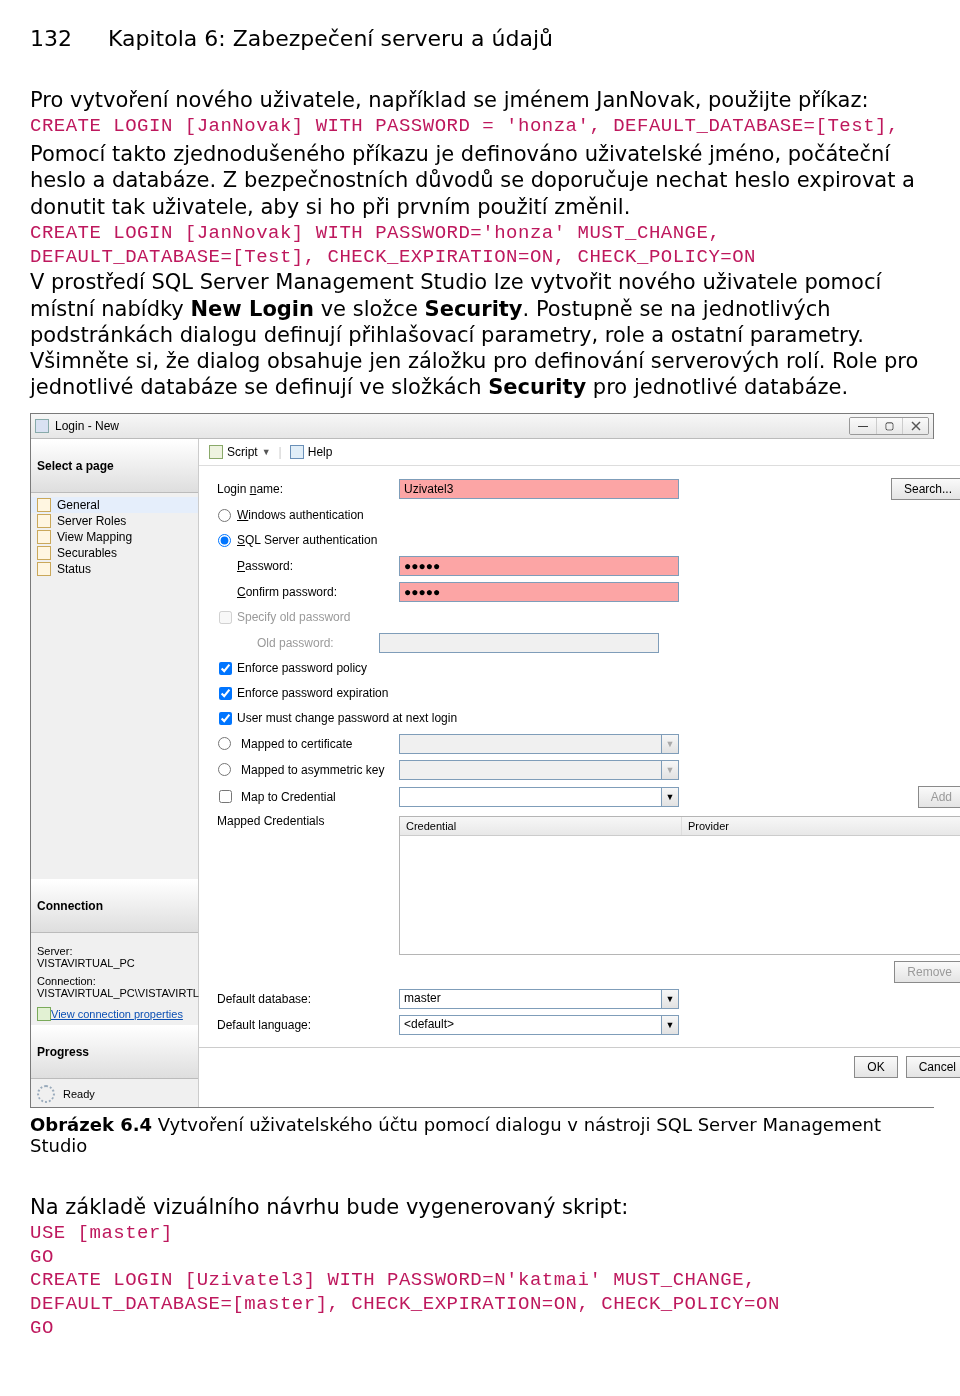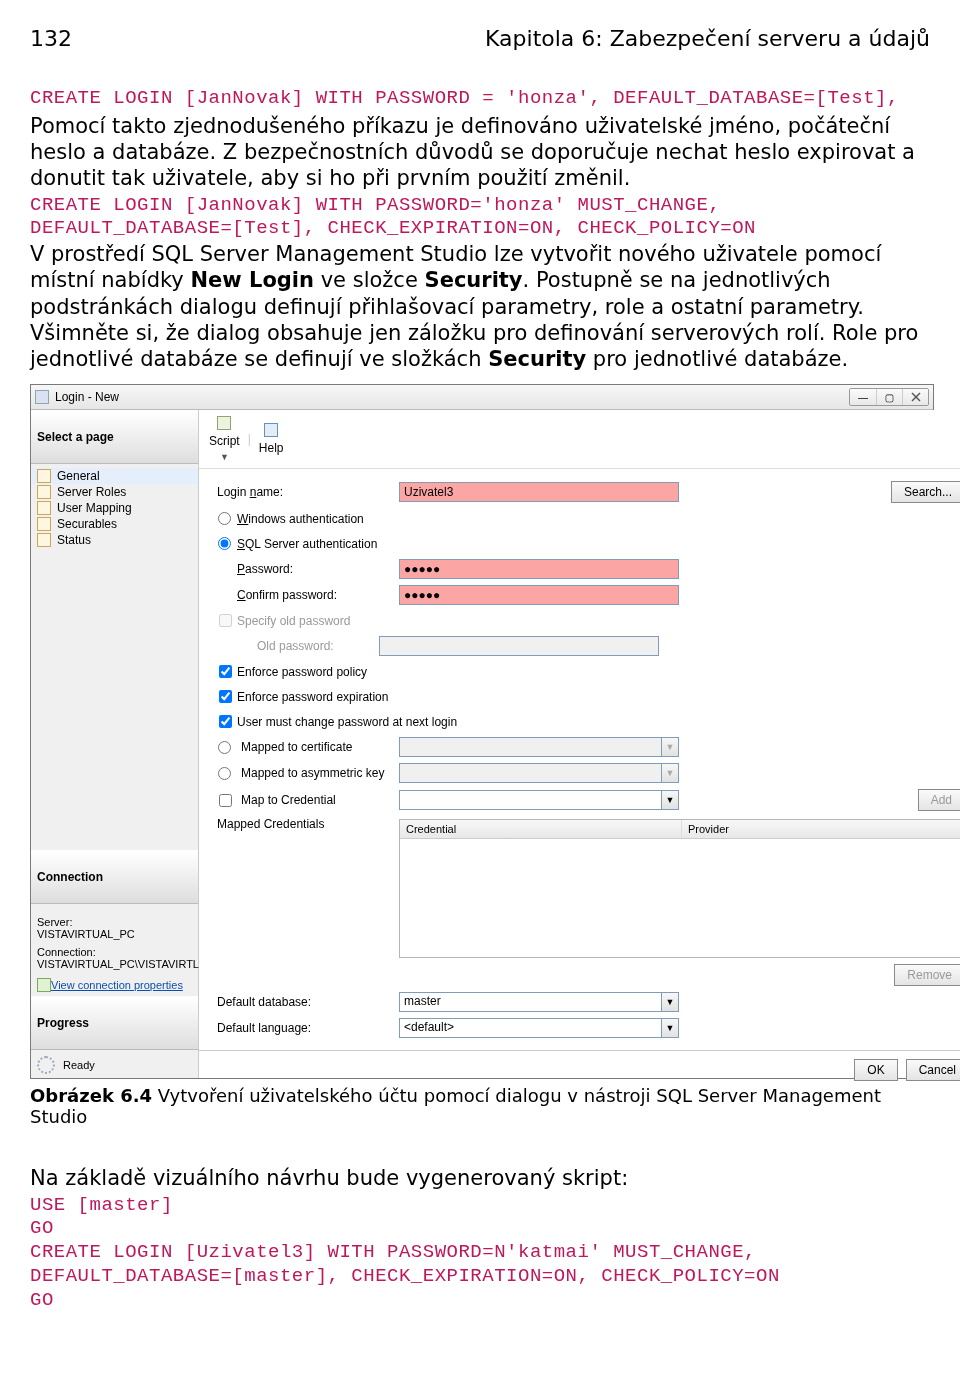--- a/index.html
+++ b/index.html
@@ -1,21 +1,21 @@
 <!DOCTYPE html>
 <html><head>
 <meta charset="utf-8">
 <style>
   * { box-sizing: border-box; }
   body {
     margin: 0; background: #fff; font-family: "Segoe UI", "DejaVu Sans", Arial, sans-serif;
     color: #000; width: 960px;
   }
   .page { padding: 26px 30px 30px; }
-  .header-row { display: flex; align-items: baseline; gap: 36px; margin-bottom: 36px; justify-content: space-between; }
+  .header-row { display: flex; align-items: baseline; gap: 36px; margin-bottom: 36px; }
   .page-number { font-size: 22px; font-weight: 400; }
   .chapter-title { font-size: 22px; font-weight: 400; }
   .body-text { font-size: 21px; line-height: 1.25; }
   .body-text p { margin: 0 0 2px; }
   .code-inline {
     font-family: "Courier New", monospace;
     font-size: 19px;
     letter-spacing: 0.5px;
     color: #be185d;
     white-space: pre;
@@ -49,21 +49,21 @@
   }
   .side-list { padding: 4px 0; }
   .side-item { display:flex; align-items:center; gap:6px; padding:1px 6px;}
   .side-item.sel { background:#e5eefb; }
   .kv { padding: 6px 6px 4px; font-size:11px; }
   .kv .lab { margin-top:6px; }
   .kv .val { color:#000; }
   .link { color:#0b4fb3; text-decoration: underline; cursor: pointer;}
   .main { flex:1; background:#fff; display:flex; flex-direction:column;}
   .toolbar { display:flex; align-items:center; gap:4px; padding:4px 6px; border-bottom:1px solid #ddd;}
-  .tool { display:flex; align-items:center; gap:4px; padding:2px 4px;flex-direction:column;}
+  .tool { display:flex; align-items:center; gap:4px; padding:2px 4px;}
   .caret { font-size:9px; color:#555;}
   .form { padding: 12px 14px 6px;}
   .frow { display:flex; align-items:center; margin-bottom:6px; }
   .frow .flabel { width:186px; padding-left: 4px; }
   .indent .flabel { padding-left: 24px; }
   .indent2 .flabel { padding-left: 44px; }
   .input { width: 280px; height:20px; border:1px solid #7f9db9; background:#fca5a5; padding:1px 4px; font-family:inherit; font-size:12px;}
   .input[disabled] { background:#f0f0f0; color:#888;}
   .btn { height:22px; border:1px solid #8a8a8a; background:linear-gradient(#fafafa,#e4e4e4); padding:0 12px; font-family:inherit; font-size:12px;}
   .btn[disabled]{ color:#9a9a9a;}
@@ -93,20 +93,21 @@
 <body>
 
 <div class="page">
 
   <div class="header-row">
     <span class="page-number">132</span>
     <span class="chapter-title">Kapitola 6: Zabezpečení serveru a údajů</span>
   </div>
 
   <div class="body-text">
+    <p>Pro vytvoření nového uživatele, například se jménem JanNovak, použijte příkaz:</p>
     <div class="code-inline">CREATE LOGIN [JanNovak] WITH PASSWORD = 'honza', DEFAULT_DATABASE=[Test],</div>
     <p style="margin-top:2px;">Pomocí takto zjednodušeného příkazu je definováno uživatelské jméno, počáteční heslo a databáze. Z bezpečnostních důvodů se doporučuje nechat heslo expirovat a donutit tak uživatele, aby si ho při prvním použití změnil.</p>
     <div class="code-inline">CREATE LOGIN [JanNovak] WITH PASSWORD='honza' MUST_CHANGE,</div>
     <div class="code-inline">DEFAULT_DATABASE=[Test], CHECK_EXPIRATION=ON, CHECK_POLICY=ON</div>
     <p>
       <span>V prostředí SQL Server Management Studio lze vytvořit nového uživatele pomocí místní nabídky </span><span class="bold">New Login</span><span> ve složce </span><span class="bold">Security</span><span>. Postupně se na jednotlivých podstránkách dialogu definují přihlašovací parametry, role a ostatní parametry. Všimněte si, že dialog obsahuje jen záložku pro definování serverových rolí. Role pro jednotlivé databáze se definují ve složkách </span><span class="bold">Security</span><span> pro jednotlivé databáze.</span>
     </p>
   </div>
 
   <div class="ssw">
@@ -133,21 +134,21 @@
           <div class="side-item sel">
               <span class="micro-icon mi-page"></span>
               <span>General</span>
             </div>
           <div class="side-item">
               <span class="micro-icon mi-page"></span>
               <span>Server Roles</span>
             </div>
           <div class="side-item">
               <span class="micro-icon mi-page"></span>
-              <span>User Mapping</span>
+              <span>View Mapping</span>
             </div>
           <div class="side-item">
               <span class="micro-icon mi-page"></span>
               <span>Securables</span>
             </div>
           <div class="side-item">
               <span class="micro-icon mi-page"></span>
               <span>Status</span>
             </div>
         </div>

